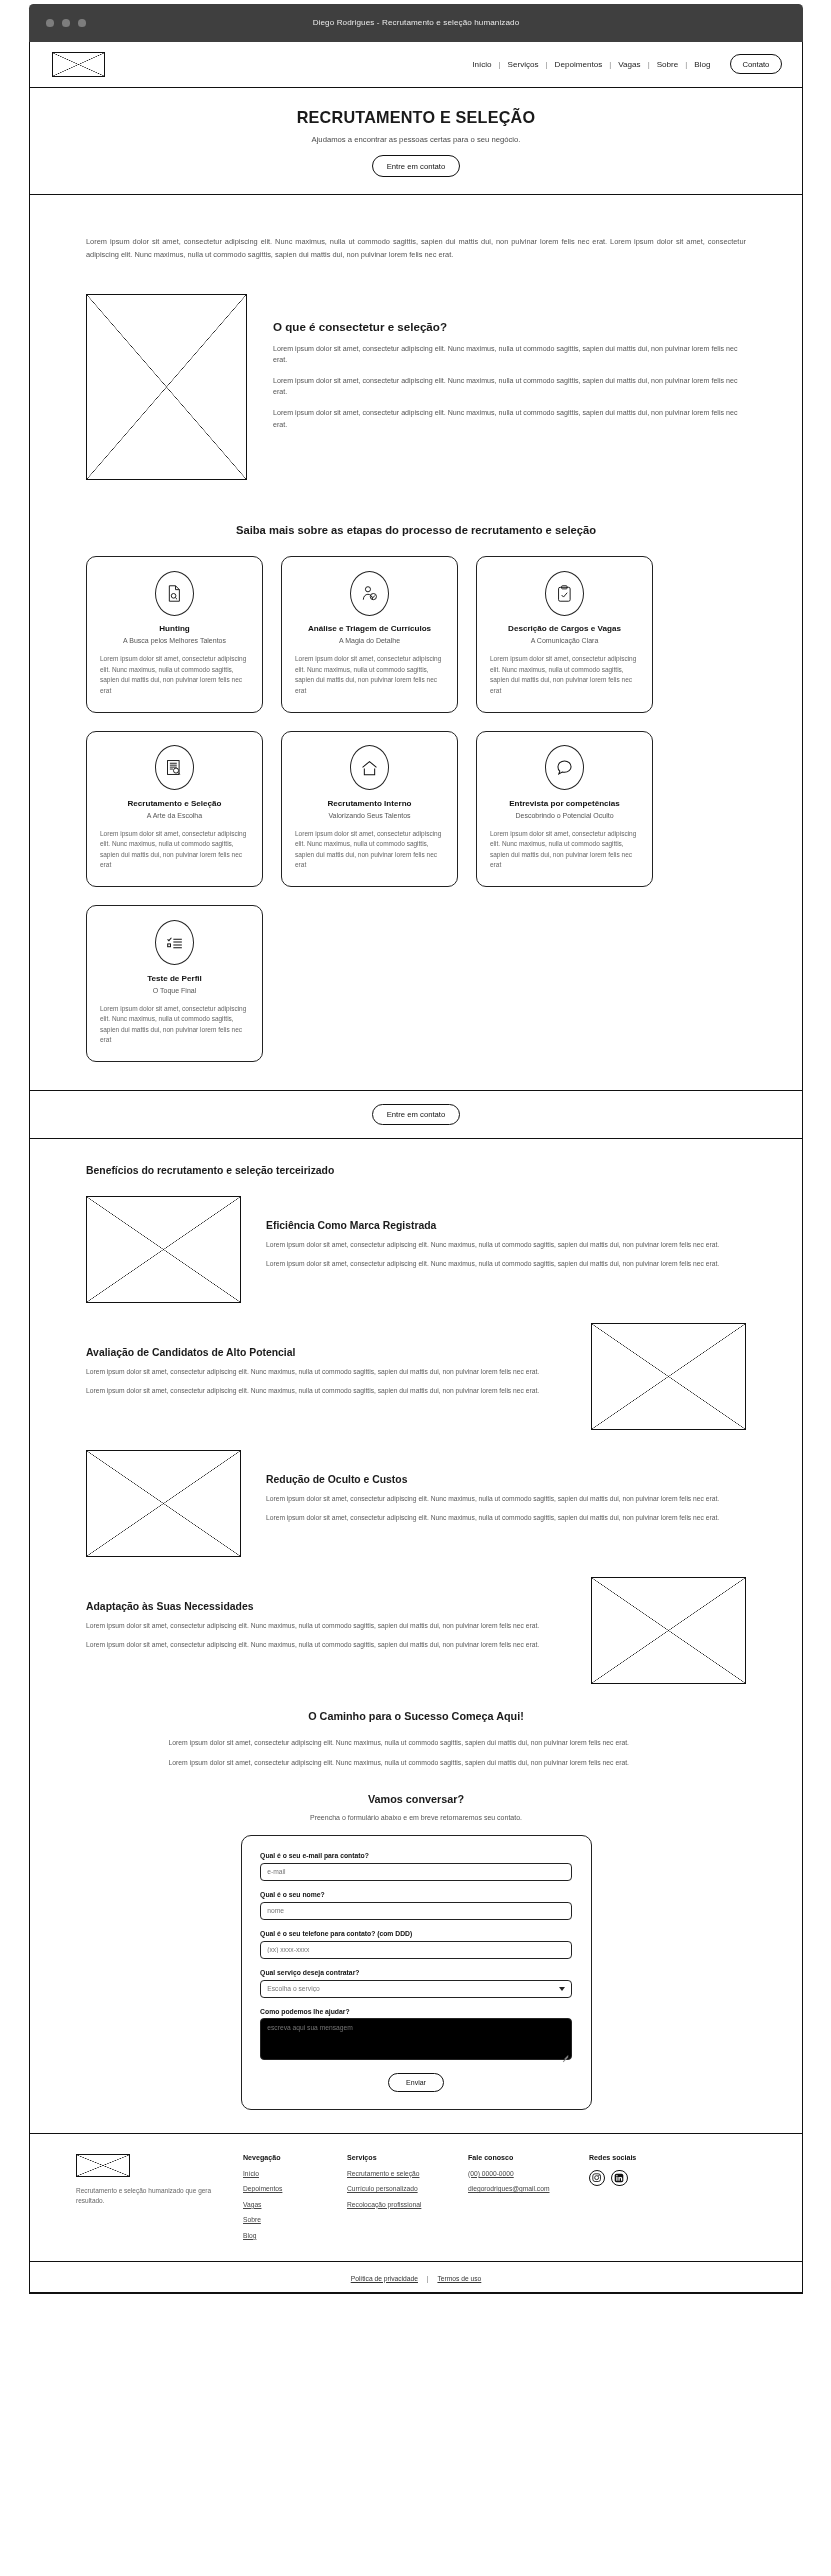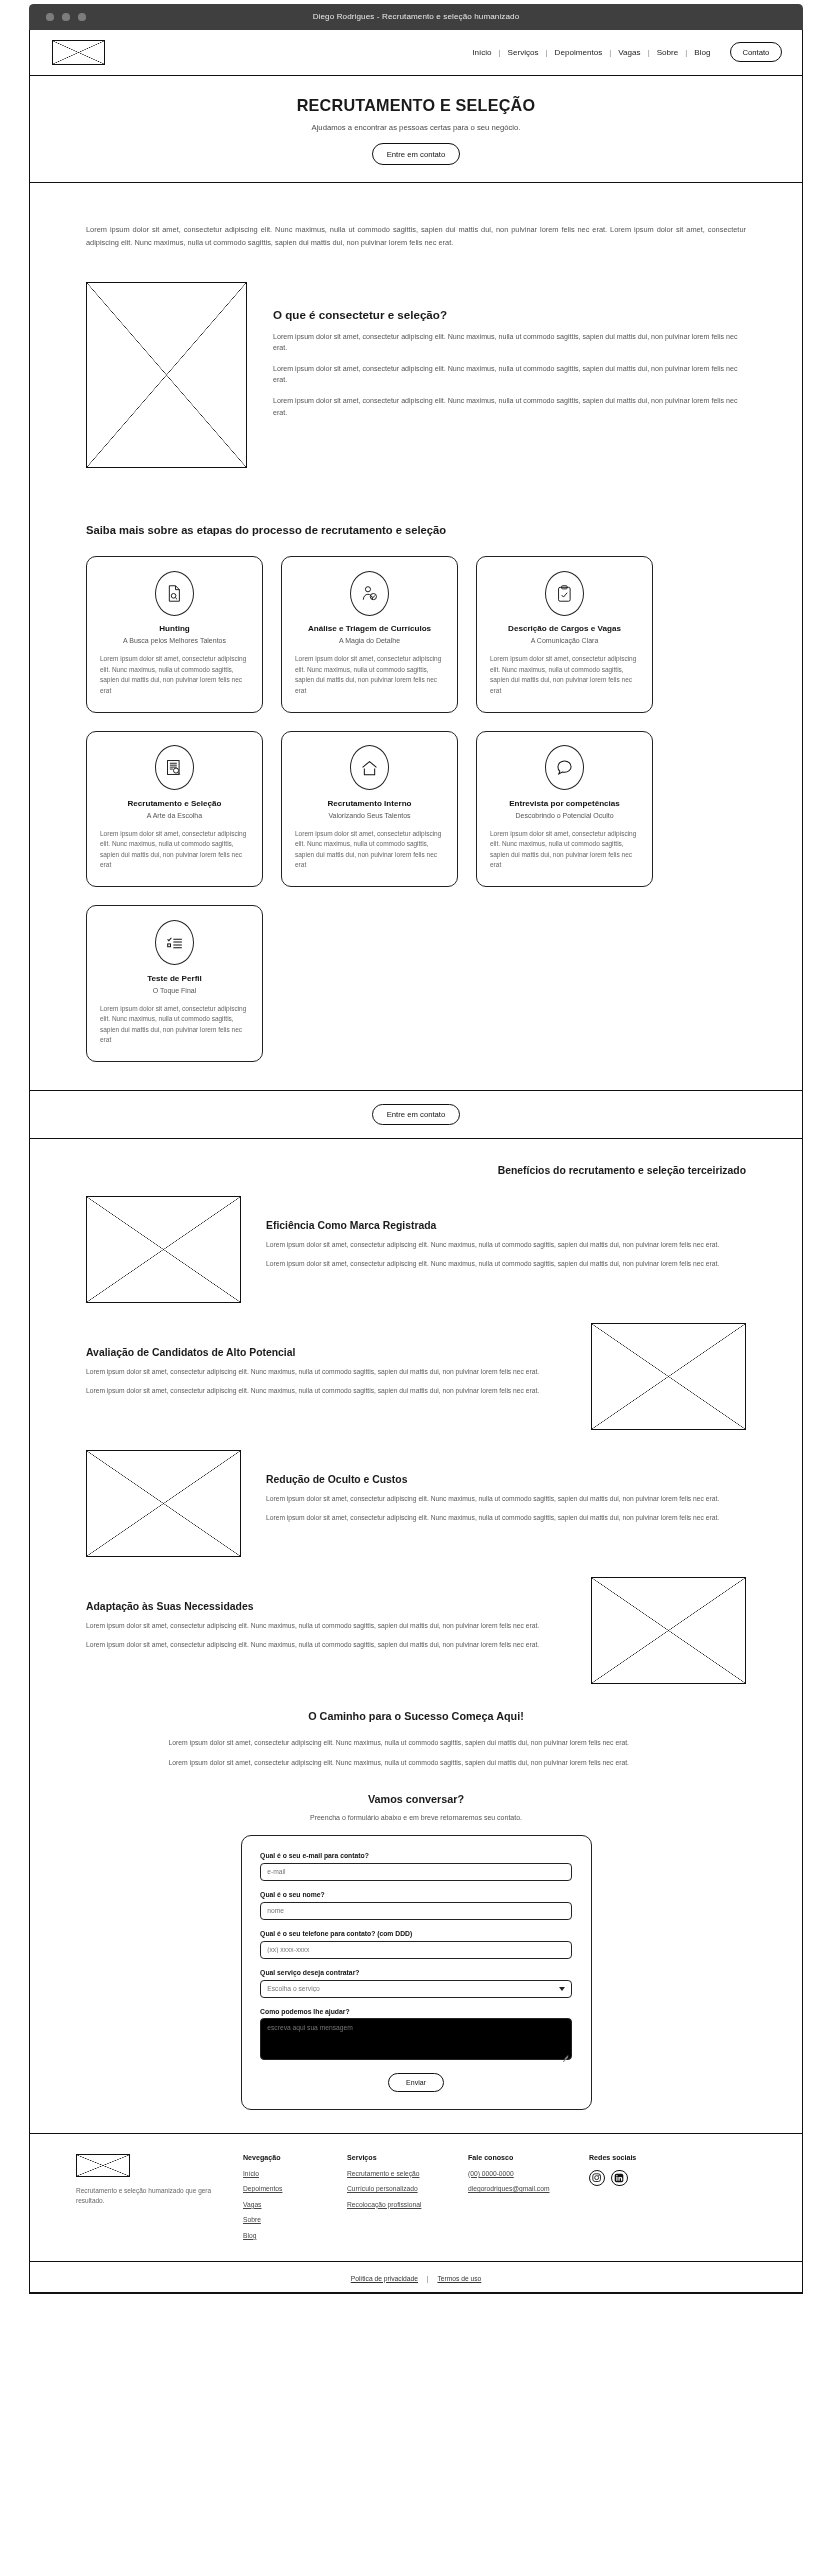--- a/index.html
+++ b/index.html
@@ -12,21 +12,21 @@
     overflow:hidden;
   }
   .page-wrap { width:832px; height:2576px; position:relative; background:#fff; }
 
   
   .browser {
     position:absolute; left:29px; top:3.9px; width:774px; height:2568px;
     background:#fff;
   }
   .titlebar {
-    height:26px; background:#3f3f3f; border-radius:4.6px 4.6px 0 0;
+    height:38px; background:#3f3f3f; border-radius:4.6px 4.6px 0 0;
     display:flex; align-items:center; position:relative;
   }
   .dots { display:flex; gap:8.5px; margin-left:17px; }
   .dot { width:7.7px; height:7.7px; border-radius:50%; background:#7d7d7d; }
   .win-title {
     position:absolute; left:0; right:0; text-align:center;
     font-size:8.1px; color:#e9e9e9; letter-spacing:0.1px;
   }
 
   .viewport { border:0.8px solid #111; border-top:none; background:#fff; }
@@ -89,22 +89,22 @@
   .ph:after {
     background:linear-gradient(to bottom right, transparent calc(50% - 0.5px), #111 50%, transparent calc(50% + 0.5px));
   }
   .ph-whatis { width:161px; height:186px; }
   .whatis-body { padding-top:26px; }
   .whatis-body h2 { margin:0 0 10.8px; font-size:11.6px; color:#1a1a1a; }
   .whatis-body p { margin:0 0 9.3px; font-size:7.1px; line-height:1.62; color:#555; }
 
   
   .steps-head {
-    text-align:left; font-size:11.2px; font-weight:bold; color:#1a1a1a;
-    margin:56px 0 0;
+    text-align:center; font-size:11.2px; font-weight:bold; color:#1a1a1a;
+    margin:44px 0 0;
   }
   .cards {
     display:flex; flex-wrap:wrap; gap:18px; margin-top:20px; padding-bottom:6.2px;
   }
   .card {
     width:177px; border:0.9px solid #222; border-radius:10px;
     padding:12.4px 13px 15.5px; text-align:center; background:#fff;
   }
   .card-icon {
     width:39px; height:45px; border:0.9px solid #222; border-radius:50%;
@@ -116,21 +116,21 @@
 
   
   .cta-band {
     border-top:0.8px solid #111; border-bottom:0.8px solid #111;
     margin-top:21.7px; padding:12.4px 0; text-align:center;
   }
   .cta-band .btn-pill { height:21.7px; padding:0 14px; }
 
   
   .benefits-head {
-    text-align:right; font-size:10.4px; font-weight:bold; color:#1a1a1a;
+    text-align:left; font-size:10.4px; font-weight:bold; color:#1a1a1a;
     margin:26px 0 0;
   }
   .benefit {
     display:flex; gap:25px; align-items:center; margin-top:20px;
   }
   .benefit.reverse { flex-direction:row-reverse; }
   .ph-benefit { width:155px; height:107px; }
   .b-body { flex:1; }
   .b-body h3 { margin:0 0 9.3px; font-size:10.4px; color:#1a1a1a; }
   .b-body p { margin:0 0 8.5px; font-size:6.7px; line-height:1.62; color:#5a5a5a; }

